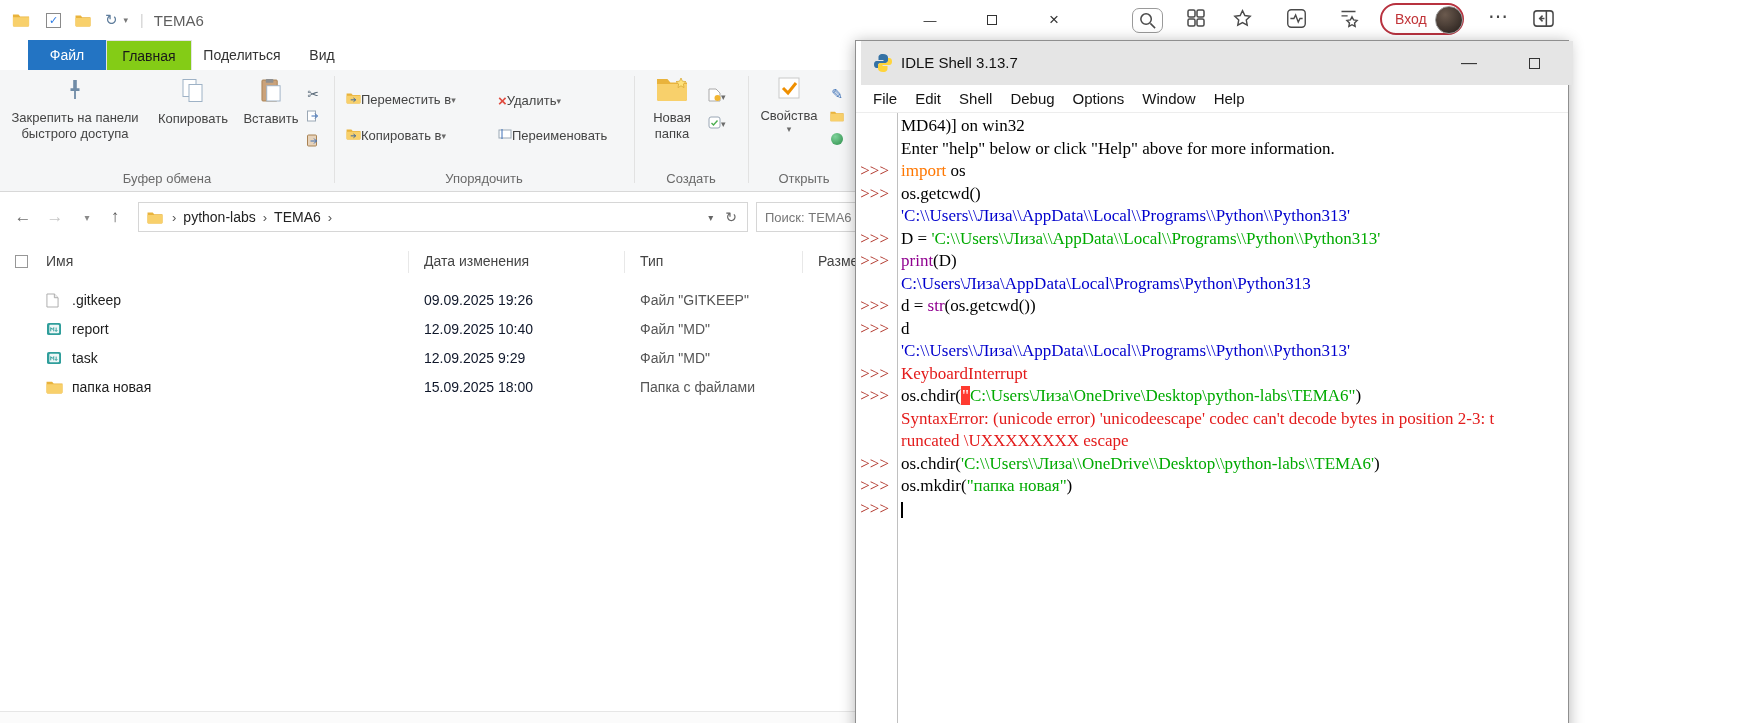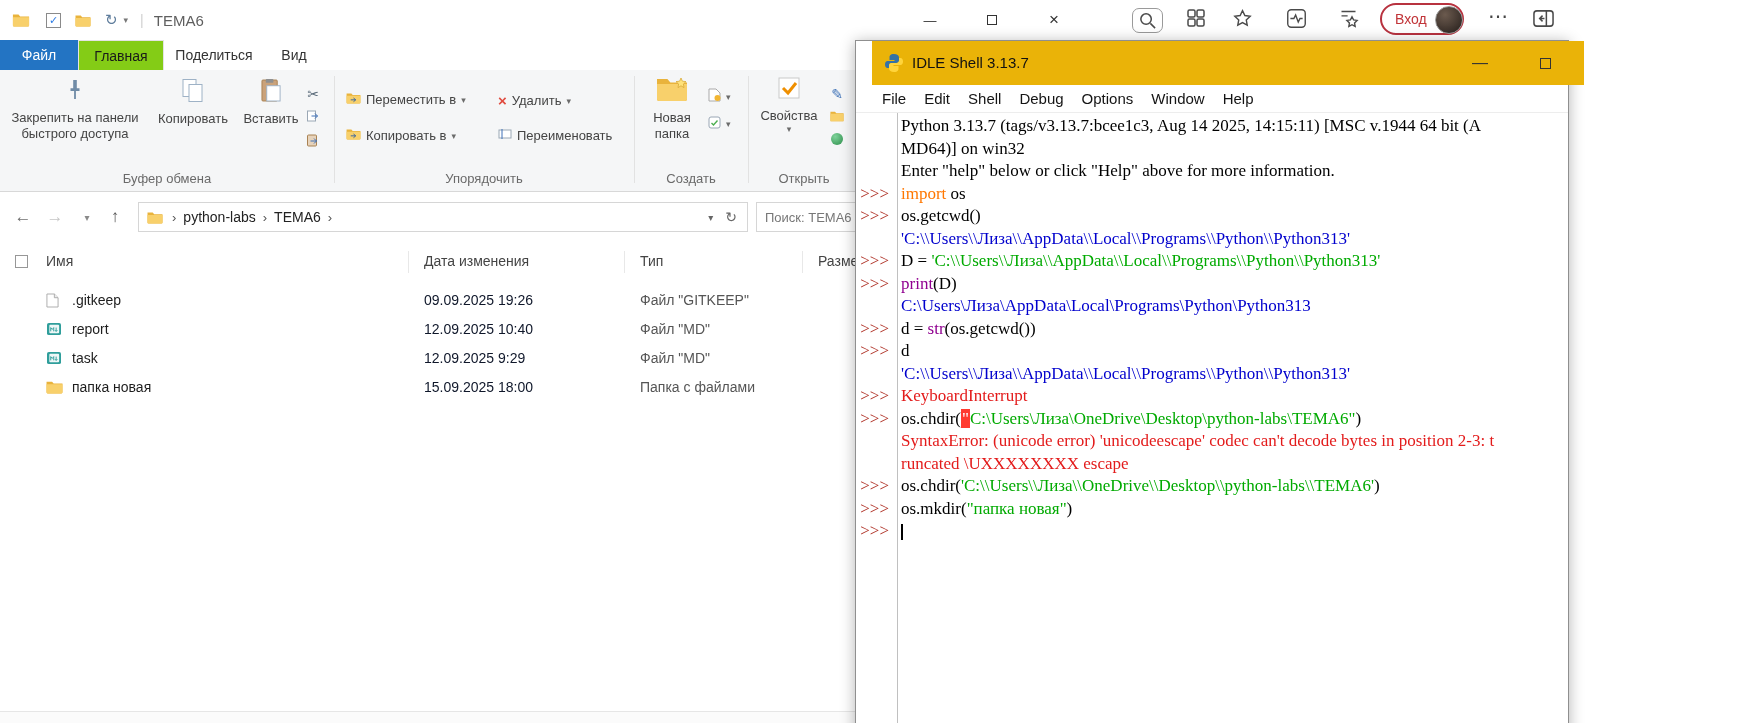--- a/index.html
+++ b/index.html
@@ -17,37 +17,37 @@
   .qat-glyph { margin-left: 14px; color: #5f7d9c; font-size: 15px; }
   .qat-caret { margin-left: 6px; color: #777; font-size: 9px; }
   .tb-sep { margin-left: 12px; color: #d0d0d0; font-size: 14px; }
   .tb-title { margin-left: 10px; color: #5f5f5f; font-size: 15px; }
   .ex-controls { position: absolute; right: 7px; top: 0; height: 40px; display: flex; }
   .ex-ctrl { width: 62px; height: 40px; display: flex; align-items: center; justify-content: center;
     color: #333; font-size: 13px; font-weight: 300; }
   .ctrl-maxbox { width: 10px; height: 10px; border: 1px solid #333; display: inline-block; }
 
   
-  .ex-tabs { position: absolute; left: 0; top: 40px; width: 1092px; height: 30px; background: #fff; display: flex; }
+  .ex-tabs { position: absolute; left: 0; top: 40px; width: 1092px; height: 30px; background: #fff; display: flex; padding-left: 28px; }
   .ex-tab { height: 30px; display: flex; align-items: center; justify-content: center;
     font-size: 14px; color: #333; }
   .tab-file { width: 78px; background: #2374c3; color: #fff; }
   .tab-home { width: 86px; background: #84cc16; border: 1px solid #e3e3e3; border-bottom: none; color: #1a1a1a; }
   .tab-share { width: 100px; }
   .tab-view { width: 60px; }
 
   
   .ex-ribbon { position: absolute; left: 0; top: 70px; width: 1092px; height: 122px; background: #f5f6f7;
     border-bottom: 1px solid #d8d8d8; font-size: 13px; color: #444; }
   .rib-sep { position: absolute; top: 6px; bottom: 8px; width: 1px; background: #e2e2e2; }
   .grp-label { position: absolute; bottom: 5px; text-align: center; color: #6a6a6a; font-size: 13px; }
   .rbtn-big { position: absolute; text-align: center; }
   .rbtn-big .ricon { display: block; margin: 0 auto 5px auto; }
   .rlabel { line-height: 16px; }
-  .rbtn-row { position: absolute; display: flex; align-items: center; gap: 5px; white-space: nowrap; }
+  .rbtn-row { position: absolute; display: flex; align-items: center; white-space: nowrap; }
   .mini-stack { position: absolute; display: flex; flex-direction: column; gap: 8px; align-items: center; }
   .caret { color: #6b6b6b; font-size: 9px; }
   .x-red { color: #e04b3f; font-weight: bold; font-size: 15px; }
   .scissors { color: #5a6b7a; font-size: 14px; }
   .pencil-ico { color: #3b6fb5; font-size: 14px; }
   .hist-orb { width: 12px; height: 12px; border-radius: 50%;
     background: radial-gradient(circle at 35% 30%, #7fd39a, #2e8f4c); display: inline-block; }
 
   
   .ex-nav { position: absolute; left: 0; top: 192px; width: 1092px; height: 50px; background: #fff; }
@@ -85,27 +85,27 @@
   .edge-dots { font-size: 20px; color: #444; top: 4px; }
   .login-pill { position: absolute; left: 288px; top: 3px; width: 84px; height: 32px; border: 2px solid #b8323f;
     border-radius: 17px; display: flex; align-items: center; background: #fff; }
   .login-text { color: #c13438; font-size: 14px; margin-left: 13px; }
   .login-avatar { position: absolute; right: -1px; top: 1px; width: 28px; height: 28px; border-radius: 50%;
     background: radial-gradient(circle at 35% 30%, #6b5a4e, #241d1a); border: 1px solid #999; }
 
   
   .idle { position: absolute; left: 855px; top: 40px; width: 714px; height: 700px; background: #fff;
     border: 1px solid #8f8f8f; box-shadow: 0 2px 14px rgba(0,0,0,.3); }
-  .idle-titlebar { position: absolute; left: 16px; top: 0; width: 100%; height: 44px; background: #eab308; }
+  .idle-titlebar { position: absolute; left: 5px; top: 0; width: 100%; height: 44px; background: #e5e5e5; }
   .idle-title { position: absolute; left: 40px; top: 13px; font-size: 15px; color: #111; }
   .idle-appico { position: absolute; left: 12px; top: 12px; }
   .idle-ctrl { position: absolute; top: 0; width: 46px; height: 44px; display: flex; align-items: center;
     justify-content: center; color: #333; font-weight: 300; }
   .idle-menubar { position: absolute; left: 0; top: 44px; width: 100%; height: 28px; background: #fff;
-    display: flex; align-items: center; padding-left: 17px; border-bottom: 1px solid #ededed; }
+    display: flex; align-items: center; padding-left: 8px; border-bottom: 1px solid #ededed; }
   .idle-menu-item { font-size: 15px; color: #141414; padding: 0 9px; }
   .idle-content { position: absolute; left: 0; top: 72px; right: 0; bottom: 0; background: #fff; overflow: hidden;
     font-family: "Liberation Serif", serif; font-size: 17px; padding-top: 2px; }
   .gutter-line { position: absolute; left: 41px; top: 0; bottom: 0; width: 1px; background: #c0c0c0; }
   .sh-line { display: flex; height: 22.5px; line-height: 22.5px; white-space: pre; }
   .sh-gutter { width: 38px; flex: none; text-align: right; padding-right: 5px; color: #b03328; }
   .sh-text { padding-left: 7px; flex: 1; overflow: hidden; }
   .seg-plain { color: #000; }
   .seg-out { color: #0000cd; }
   .seg-str { color: #00aa00; }
@@ -459,21 +459,20 @@
       <span class="idle-menu-item">File</span>
       <span class="idle-menu-item">Edit</span>
       <span class="idle-menu-item">Shell</span>
       <span class="idle-menu-item">Debug</span>
       <span class="idle-menu-item">Options</span>
       <span class="idle-menu-item">Window</span>
       <span class="idle-menu-item">Help</span>
     </div>
   <div class="idle-content">
     <div class="gutter-line"></div>
-  <div class="sh-line"><span class="sh-gutter"></span><span class="sh-text"><span class="seg-plain">Python 3.13.7 (tags/v3.13.7:bcee1c3, Aug 14 2025, 14:15:11) [MSC v.1944 64 bit (A</span></span></div>
       <div class="sh-line"><span class="sh-gutter"></span><span class="sh-text"><span class="seg-plain">MD64)] on win32</span></span></div>
       <div class="sh-line"><span class="sh-gutter"></span><span class="sh-text"><span class="seg-plain">Enter "help" below or click "Help" above for more information.</span></span></div>
       <div class="sh-line"><span class="sh-gutter">&gt;&gt;&gt;</span><span class="sh-text"><span class="seg-kw">import</span><span class="seg-plain"> os</span></span></div>
       <div class="sh-line"><span class="sh-gutter">&gt;&gt;&gt;</span><span class="sh-text"><span class="seg-plain">os.getcwd()</span></span></div>
       <div class="sh-line"><span class="sh-gutter"></span><span class="sh-text"><span class="seg-out">'C:\\Users\\Лиза\\AppData\\Local\\Programs\\Python\\Python313'</span></span></div>
       <div class="sh-line"><span class="sh-gutter">&gt;&gt;&gt;</span><span class="sh-text"><span class="seg-plain">D = </span><span class="seg-str">'C:\\Users\\Лиза\\AppData\\Local\\Programs\\Python\\Python313'</span></span></div>
       <div class="sh-line"><span class="sh-gutter">&gt;&gt;&gt;</span><span class="sh-text"><span class="seg-bi">print</span><span class="seg-plain">(D)</span></span></div>
       <div class="sh-line"><span class="sh-gutter"></span><span class="sh-text"><span class="seg-out">C:\Users\Лиза\AppData\Local\Programs\Python\Python313</span></span></div>
       <div class="sh-line"><span class="sh-gutter">&gt;&gt;&gt;</span><span class="sh-text"><span class="seg-plain">d = </span><span class="seg-bi">str</span><span class="seg-plain">(os.getcwd())</span></span></div>
       <div class="sh-line"><span class="sh-gutter">&gt;&gt;&gt;</span><span class="sh-text"><span class="seg-plain">d</span></span></div>

